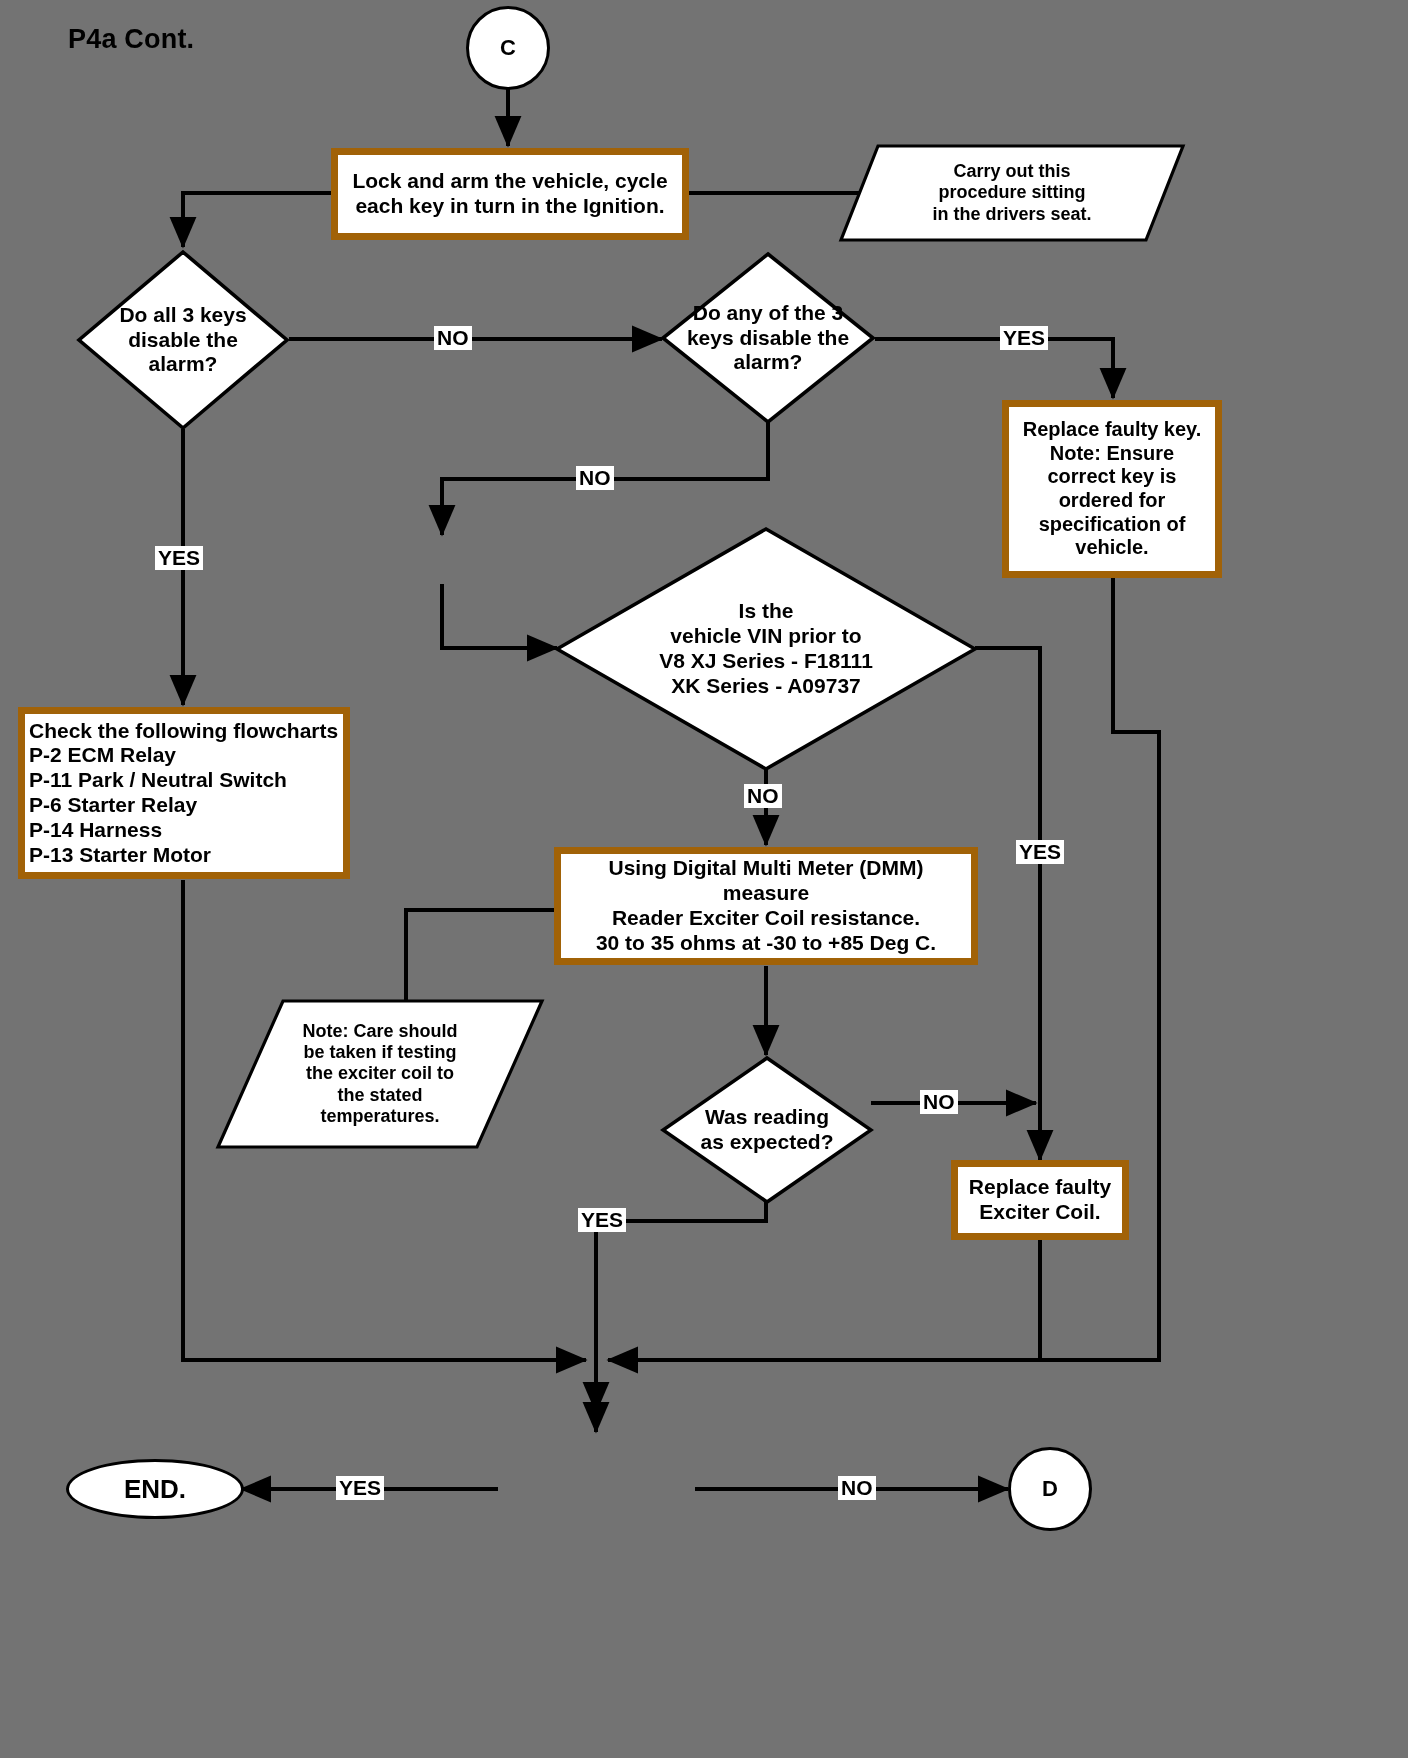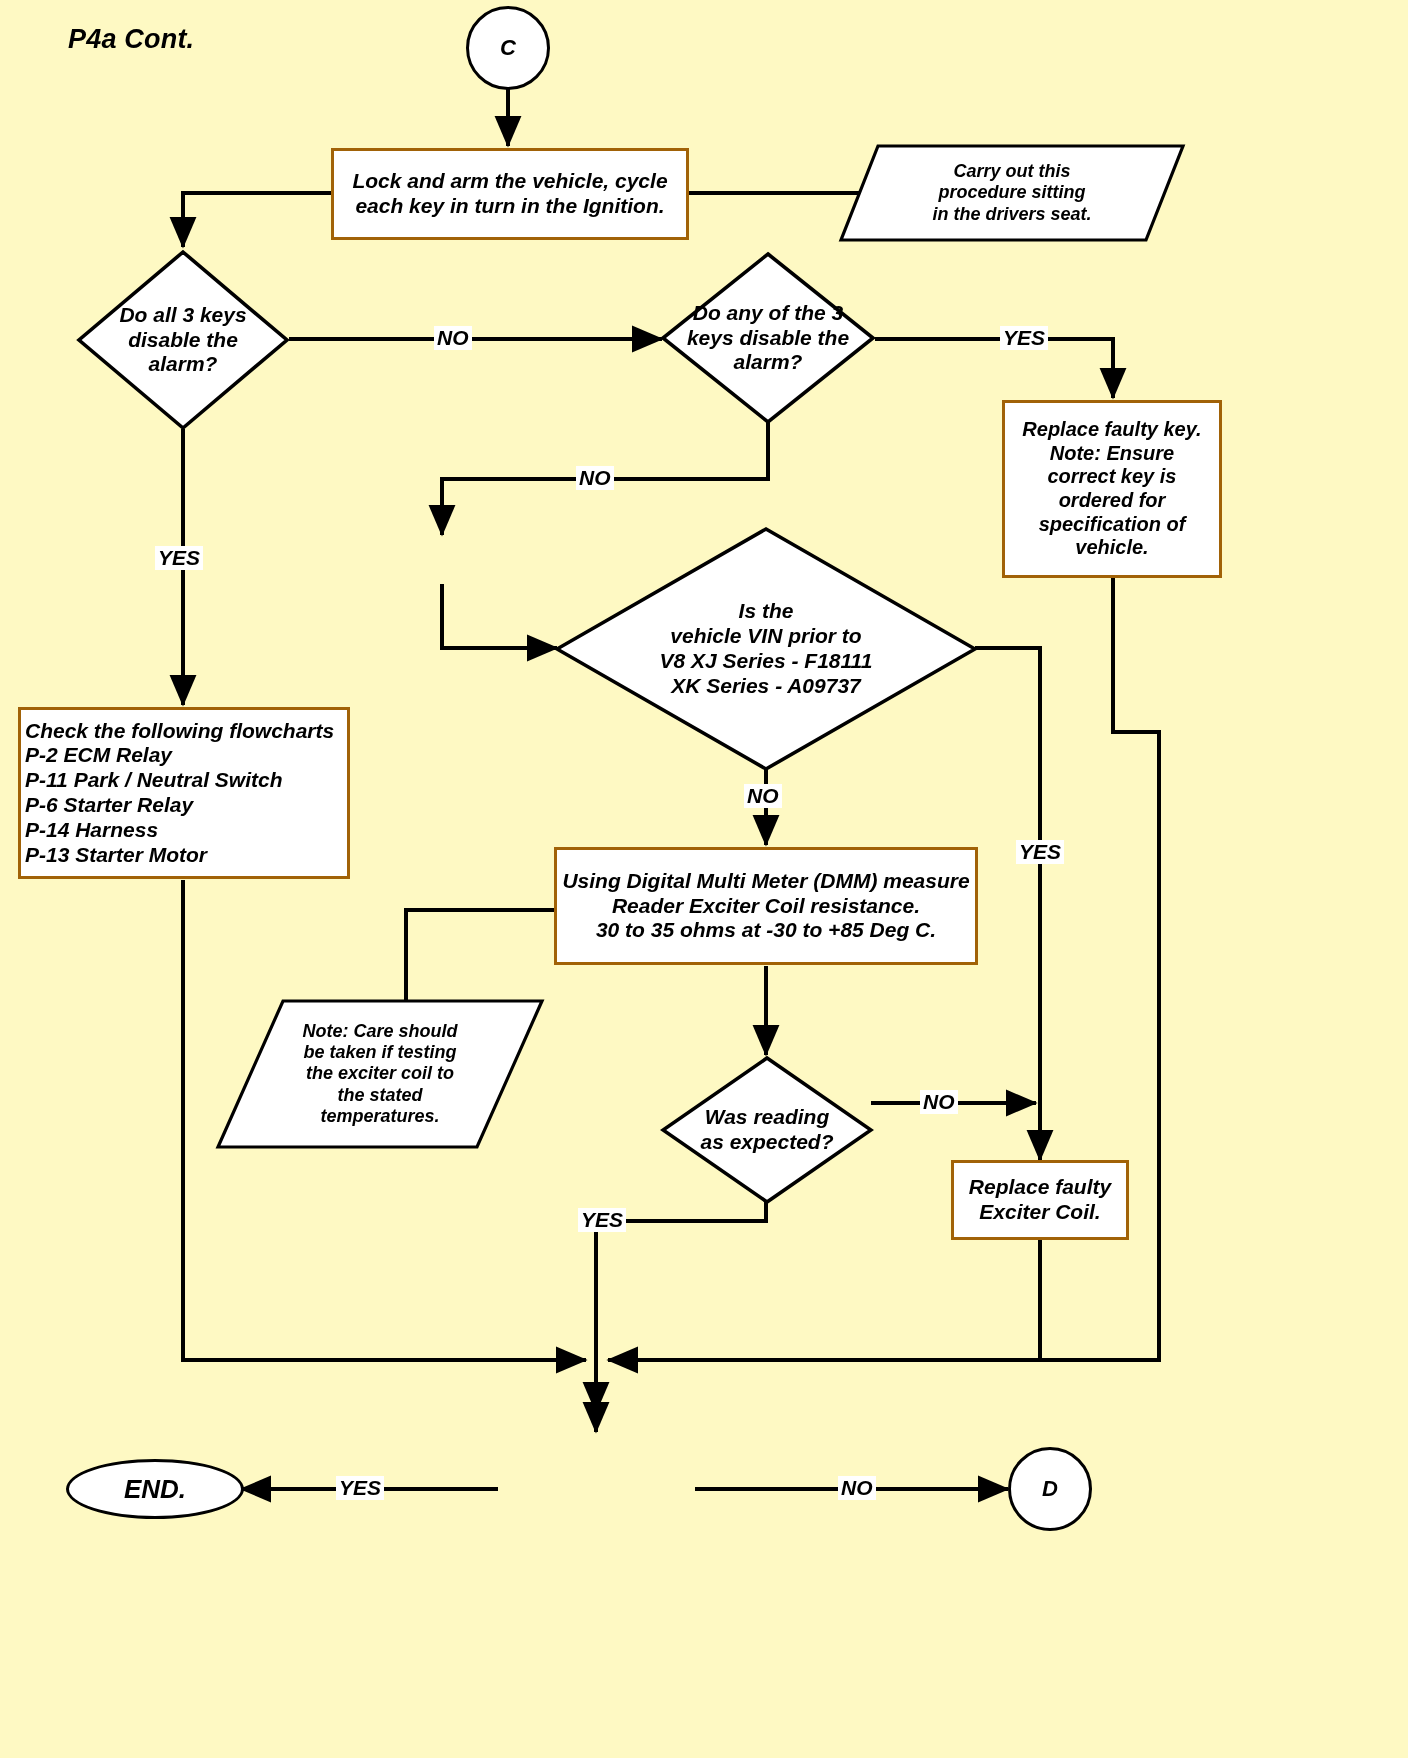--- a/index.html
+++ b/index.html
@@ -4,23 +4,22 @@
 <style>
   html,body{margin:0;padding:0;background:#ffffff;}
   body{
     font-family:"Liberation Sans", sans-serif;
     color:#000;
   }
   #page{
     position:relative;
     width:1408px;
     height:1758px;
-    background:#fef9c3;
+    background:#737373;
     overflow:hidden;
-    font-style:italic;
   }
   svg#wires{
     position:absolute;
     left:0; top:0;
     width:1408px; height:1758px;
     pointer-events:none;
   }
   .node{
     position:absolute;
     box-sizing:border-box;
@@ -32,21 +31,21 @@
     color:#000;
   }
   .node .txt{
     display:block;
     white-space:pre-line;
     padding:0 4px;
   }
 
   
   .box{
-    border:3px solid #a16207;
+    border:7px solid #a16207;
     background:#fff;
     font-size:21px;
     font-weight:600;
   }
   .box.bold{ font-weight:bold; }
   .box.left-align{
     justify-content:flex-start;
     text-align:left;
   }
   .box.left-align .txt{ }

